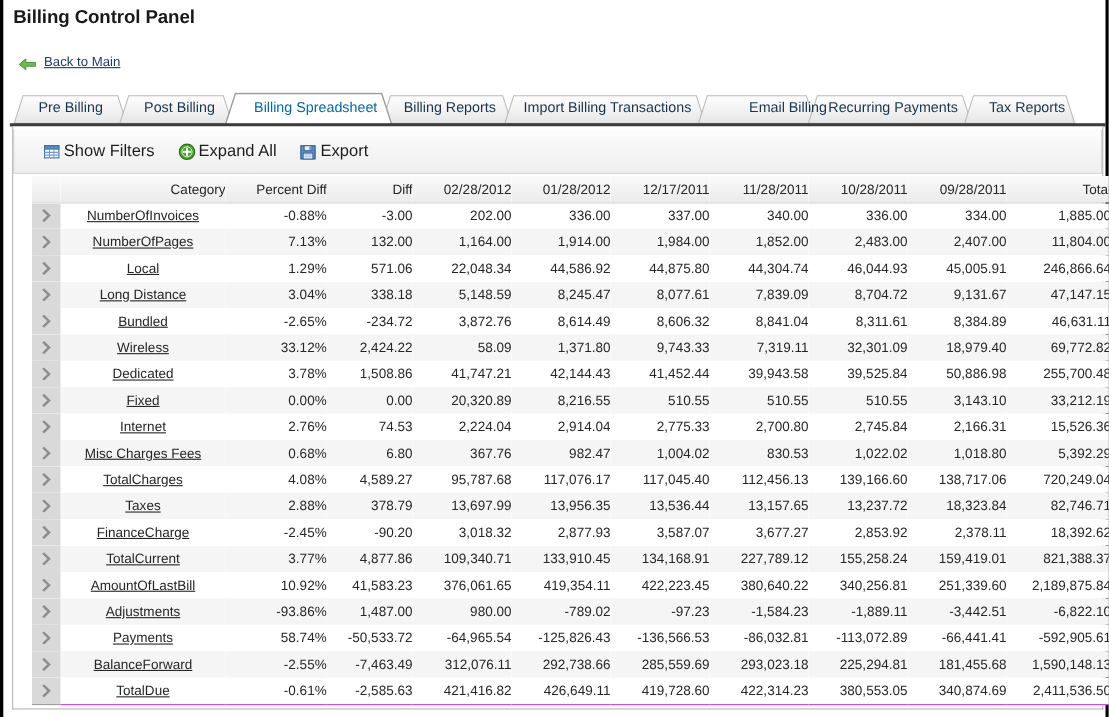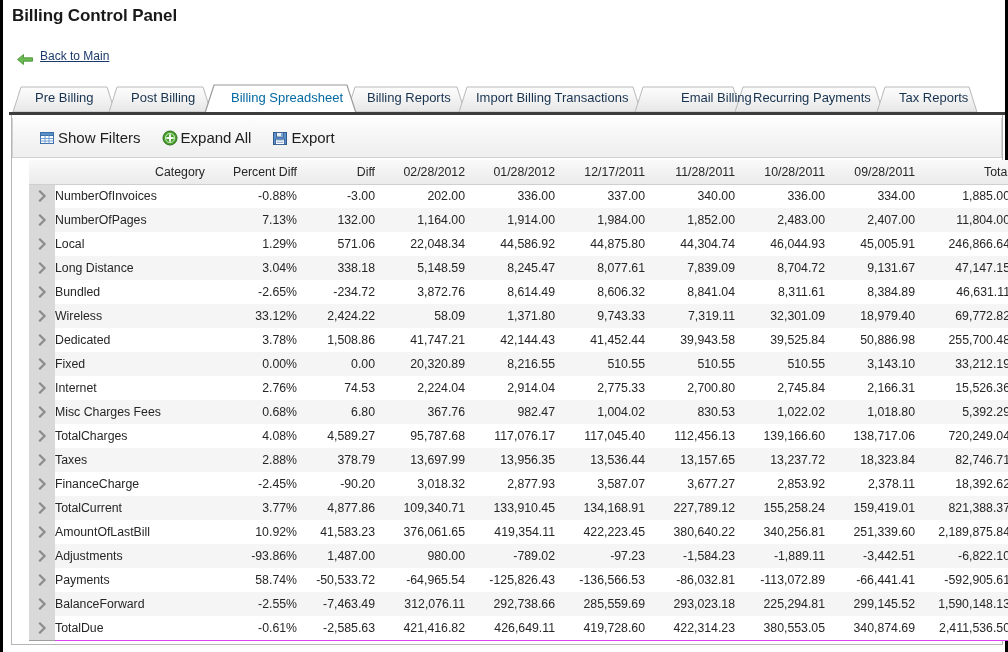--- a/index.html
+++ b/index.html
@@ -134,21 +134,21 @@
   th.c-tot { width: 95px; }
 
   td.c-exp {
     width: 26px;
     background: #d9d9d9;
     text-align: center;
     cursor: pointer;
     padding: 0;
   }
   td.c-exp svg { display: block; margin: 0 auto; }
-  td.c-cat { text-align: left; padding-left: 12px; }
+  td.c-cat { text-align: center; padding-left: 12px; text-decoration: underline; }
   td.c-num { text-align: right; padding-right: 13px; }
 
   tbody tr.odd td:not(.c-exp) { background: #ffffff; }
   tbody tr.even td:not(.c-exp) { background: #f5f5f5; }
   tbody tr.last td:not(.c-exp) { border-bottom: 1px solid #d946ef; }
   tbody tr.last td.c-exp { border-bottom: 1px solid #9e9e9e; }
 </style>
 </head>
 <body>
 
@@ -568,21 +568,21 @@
               </svg>
             </td>
             <td class="c-cat">BalanceForward</td>
             <td class="c-num">-2.55%</td>
             <td class="c-num">-7,463.49</td>
             <td class="c-num">312,076.11</td>
             <td class="c-num">292,738.66</td>
             <td class="c-num">285,559.69</td>
             <td class="c-num">293,023.18</td>
             <td class="c-num">225,294.81</td>
-            <td class="c-num">299,145.52</td>
+            <td class="c-num">181,455.68</td>
             <td class="c-num">1,590,148.13</td>
           </tr>
           <tr class="odd last">
             <td class="c-exp">
               <svg width="9" height="12" viewBox="0 0 9 12">
                 <path d="M2 1.5 L6.6 6 L2 10.5" fill="none" stroke="#8c8c8c" stroke-width="2.2" stroke-linecap="square"></path>
               </svg>
             </td>
             <td class="c-cat">TotalDue</td>
             <td class="c-num">-0.61%</td>

